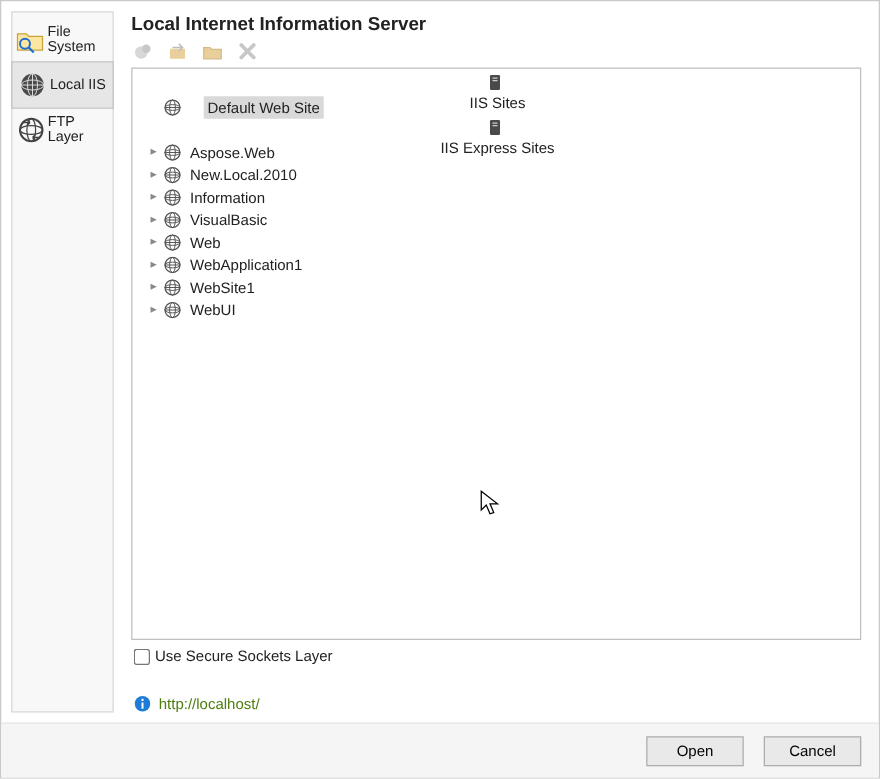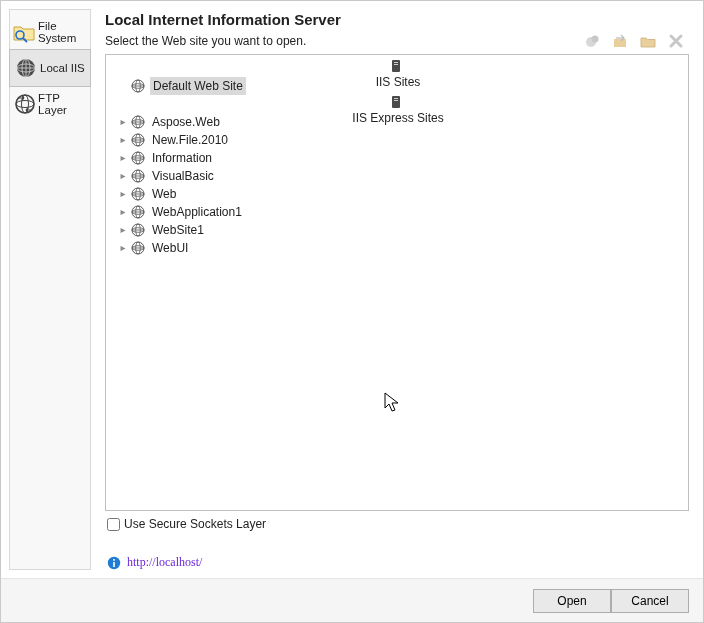--- a/index.html
+++ b/index.html
@@ -99,41 +99,41 @@
     cursor: default;
   }
   .tree-row.sel .lbl { background: #d9d9d9; padding: 0 3px; border-radius: 1px;}
   .exp {
     width: 14px; text-align: center; color: #888; font-size: 10px;
     user-select: none;
   }
   .rico { width:16px; height:16px; display:inline-flex; align-items:center; justify-content:center; margin-right:4px;}
   .lbl { padding: 0 2px; }
   .ind0 { padding-left: 2px; flex-direction: column; }
-  .ind1 { padding-left: 20px; }
+  .ind1 { padding-left: 20px; gap: 13px; }
   .ind1e { padding-left: 6px; } 
 
   .below {
     padding-top: 6px;
     display: flex;
     flex-direction: column;
     gap: 24px;
   }
   .checkrow { display:flex; align-items:center; gap:4px; padding-left:2px;}
   .checkrow input { margin:0; }
-  .urlrow { display:flex; align-items:center; gap:6px; padding-left:2px; color:#6d28d9;font-family:Liberation Serif, serif;}
+  .urlrow { display:flex; align-items:center; gap:6px; padding-left:2px; color:#4d7c0f;}
   .info-icon { width:14px; height:14px; display:inline-flex; align-items:center; justify-content:center; }
 
   .footer {
     height: 44px;
     border-top: 1px solid #e5e5e5;
     display: flex;
     align-items: center;
     justify-content: flex-end;
-    gap: 0;
+    gap: 16px;
     padding: 0 14px;
     background: #f5f5f5;
   }
   .footer button {
     min-width: 78px;
     height: 24px;
     background: #e9e9e9;
     border: 1px solid #adadad;
     font-family: inherit;
     font-size: 12px;
@@ -191,21 +191,20 @@
         </span>
         <span>FTP Layer</span>
       </div>
 
     </div>
 
     <div class="main">
       <h1>Local Internet Information Server</h1>
 
       <div class="subrow">
-        <span class="sub">Select the Web site you want to open.</span>
         <div class="toolbar-icons">
           <span class="ticon">
             <svg width="16" height="16" viewBox="0 0 16 16">
                 <circle cx="7" cy="9" r="5" fill="#b8b8b8"></circle>
                 <circle cx="11" cy="6" r="3.5" fill="#9c9c9c"></circle>
               </svg>
           </span>
           <span class="ticon">
             <svg width="16" height="16" viewBox="0 0 16 16">
                 <rect x="2" y="6" width="12" height="8" fill="#d8a84a"></rect>
@@ -279,21 +278,21 @@
         <div class="tree-row ind1e">
           <span class="exp">▸</span>
           <span class="rico">
               <svg width="14" height="14" viewBox="0 0 14 14">
                 <circle cx="7" cy="7" r="6" fill="none" stroke="#555" stroke-width="1"></circle>
                 <ellipse cx="7" cy="7" rx="6" ry="2.3" fill="none" stroke="#555" stroke-width="0.8"></ellipse>
                 <ellipse cx="7" cy="7" rx="2.3" ry="6" fill="none" stroke="#555" stroke-width="0.8"></ellipse>
                 <line x1="1" y1="7" x2="13" y2="7" stroke="#555" stroke-width="0.8"></line>
               </svg>
             </span>
-          <span class="lbl">New.File.2010</span>
+          <span class="lbl">New.Local.2010</span>
         </div>
         <div class="tree-row ind1e">
           <span class="exp">▸</span>
           <span class="rico">
               <svg width="14" height="14" viewBox="0 0 14 14">
                 <circle cx="7" cy="7" r="6" fill="none" stroke="#555" stroke-width="1"></circle>
                 <ellipse cx="7" cy="7" rx="6" ry="2.3" fill="none" stroke="#555" stroke-width="0.8"></ellipse>
                 <ellipse cx="7" cy="7" rx="2.3" ry="6" fill="none" stroke="#555" stroke-width="0.8"></ellipse>
                 <line x1="1" y1="7" x2="13" y2="7" stroke="#555" stroke-width="0.8"></line>
               </svg>

